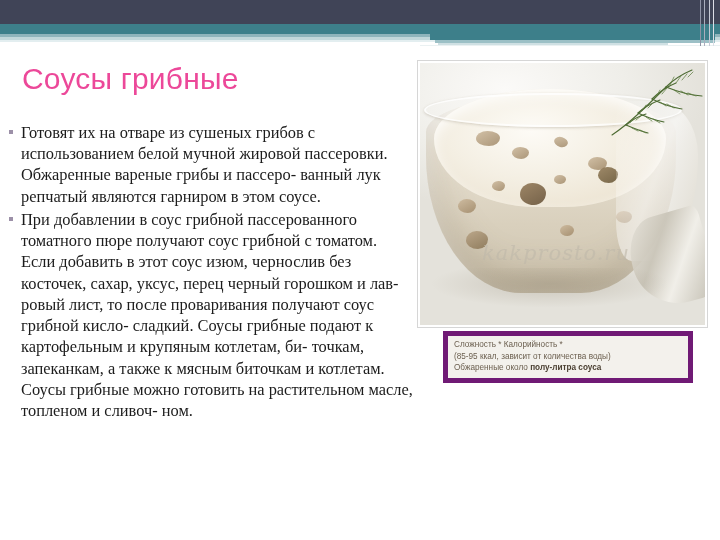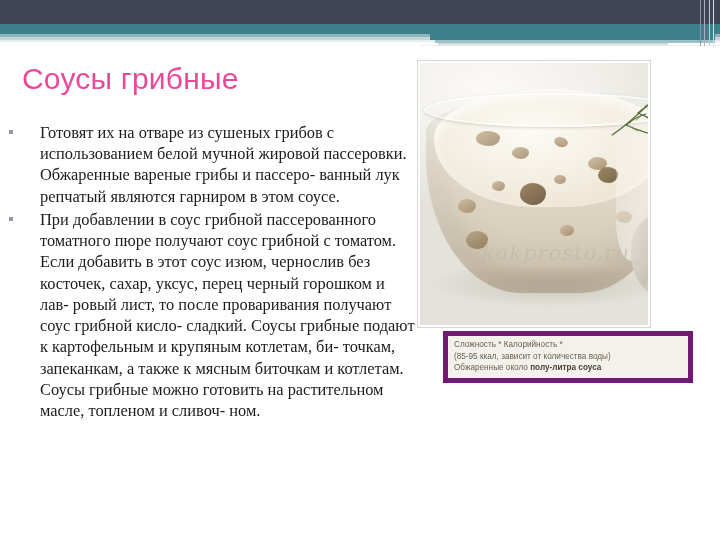--- a/index.html
+++ b/index.html
@@ -112,21 +112,21 @@
     top: 122px;
     width: 415px;
   }
   ul.bullets {
     list-style: none;
     margin: 0;
     padding: 0;
   }
   ul.bullets > li {
     position: relative;
-    padding-left: 40px;
+    padding-left: 21px;
     margin: 0 0 2px 0;
     font-family: "Liberation Serif", serif;
     font-size: 16.4px;
     line-height: 1.295;
     color: #1c1c1c;
     text-align: left;
   }
   ul.bullets > li .marker {
     position: absolute;
     left: 9px;
@@ -134,21 +134,21 @@
     width: 4px;
     height: 4px;
     background: #9c90a8;
   }
 
   
   .photo-frame {
     position: absolute;
     left: 417px;
     top: 60px;
-    width: 234px;
+    width: 291px;
     height: 268px;
     background: #ffffff;
     border: 1px solid #d6d6d6;
     box-sizing: border-box;
     overflow: hidden;
   }
   .photo {
     position: absolute;
     inset: 2px;
     overflow: hidden;

